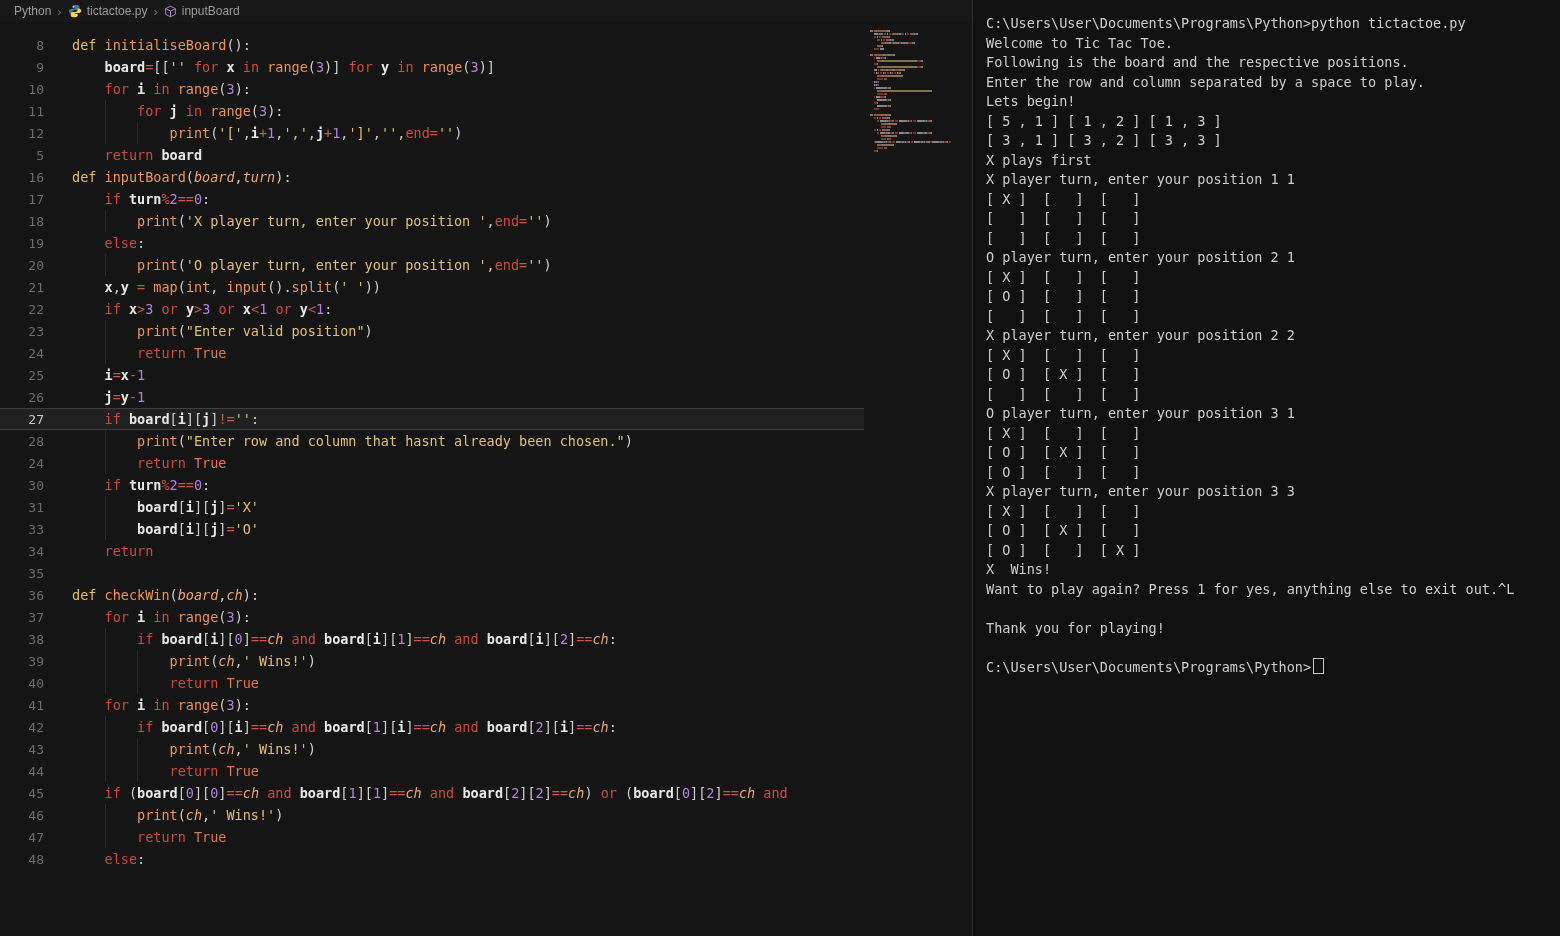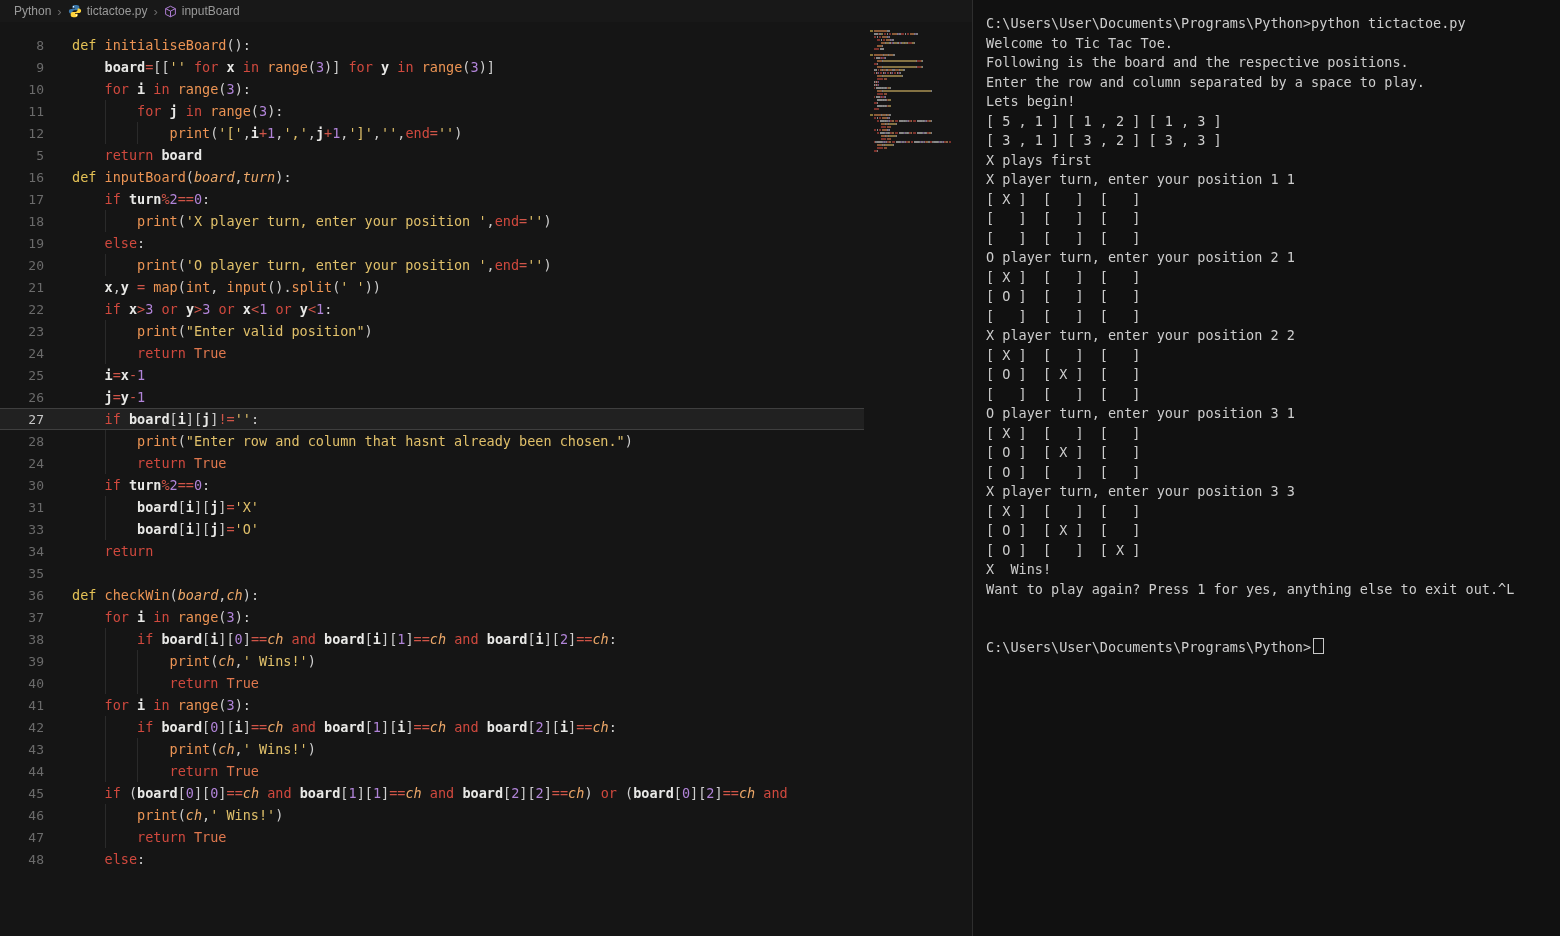--- a/index.html
+++ b/index.html
@@ -162,16 +162,17 @@
       <div class="term-line">[ X ]  [   ]  [   ]</div>
       <div class="term-line">[ O ]  [ X ]  [   ]</div>
       <div class="term-line">[ O ]  [   ]  [   ]</div>
       <div class="term-line">X player turn, enter your position 3 3</div>
       <div class="term-line">[ X ]  [   ]  [   ]</div>
       <div class="term-line">[ O ]  [ X ]  [   ]</div>
       <div class="term-line">[ O ]  [   ]  [ X ]</div>
       <div class="term-line">X  Wins!</div>
       <div class="term-line">Want to play again? Press 1 for yes, anything else to exit out.^L</div>
       <div class="term-line"></div>
+      <div class="term-line">Thank you for playing!</div>
       <div class="term-line"></div>
       <div class="term-line">C:\Users\User\Documents\Programs\Python&gt;<span class="term-cursor"></span></div>
     </div>
 </div>
 
 </body></html>

